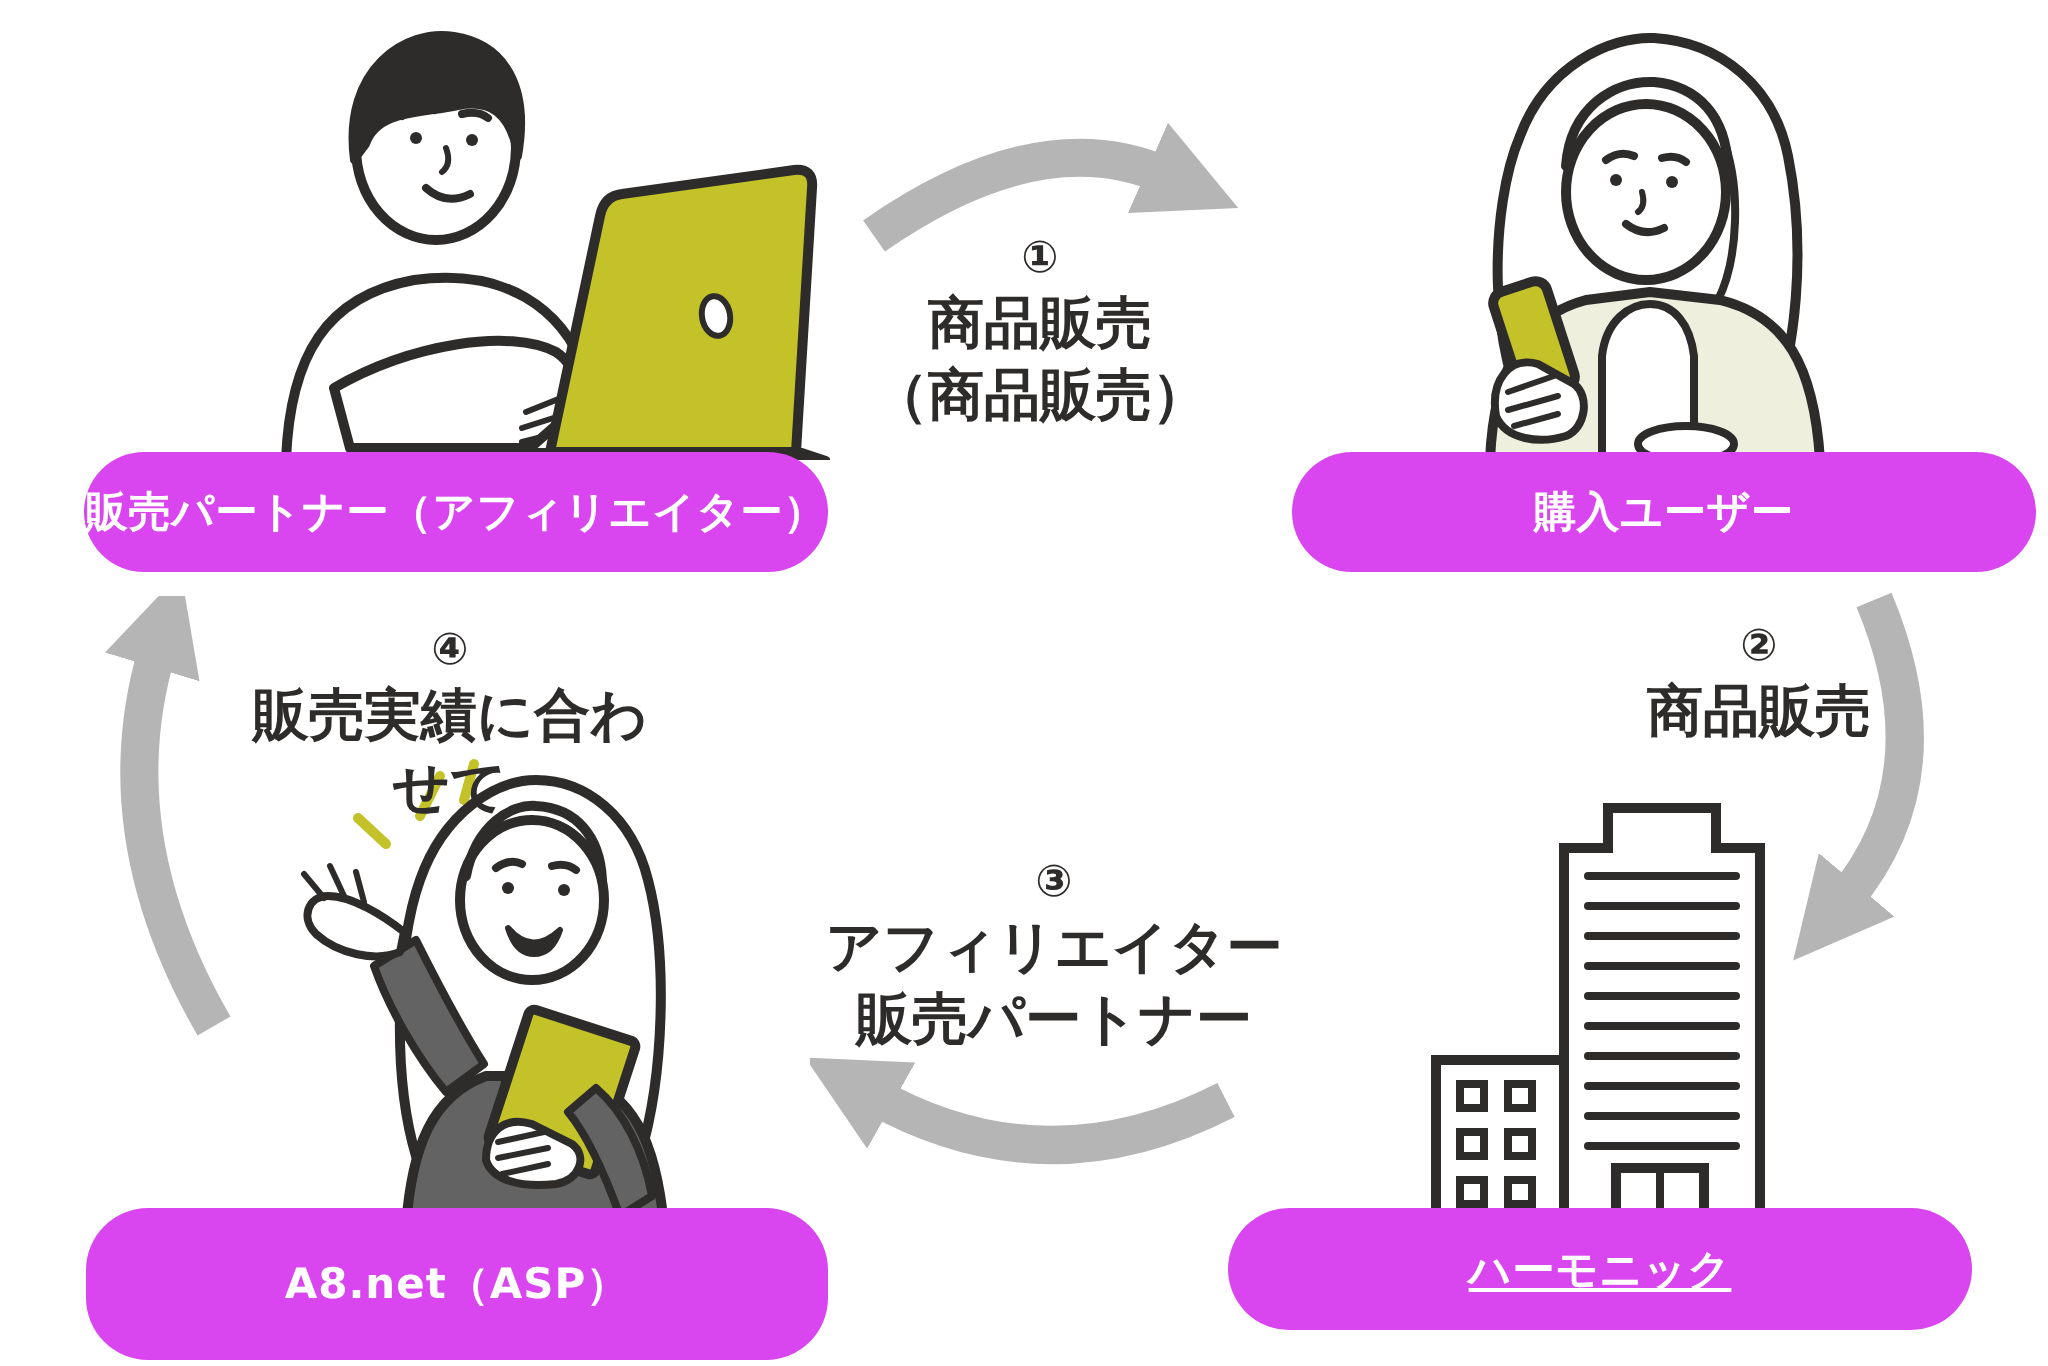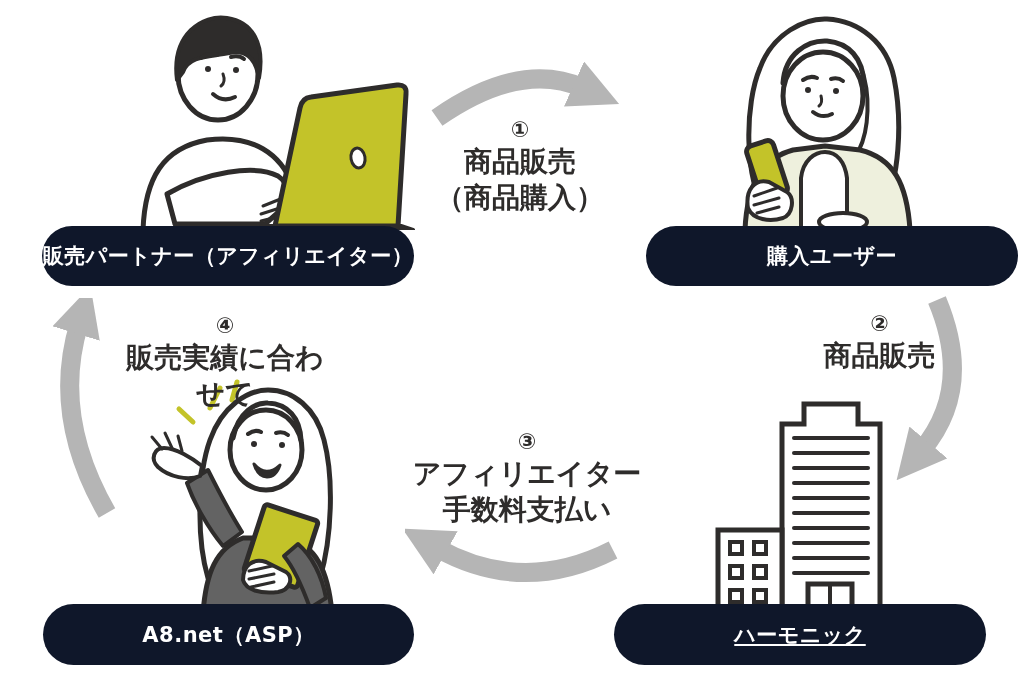--- a/index.html
+++ b/index.html
@@ -2,21 +2,21 @@
 <html><head>
 <meta charset="utf-8">
 <style>
   html,body{margin:0;padding:0;background:#fff;}
   .canvas{
     position:relative;width:1024px;height:683px;background:#ffffff;
     overflow:hidden;font-family:"DejaVu Sans","Liberation Sans",sans-serif;
     color:#2e2c2b;
   }
   .node{
-    position:absolute;height:60px;background:#0f172a;border-radius:31px;
+    position:absolute;height:60px;background:#d946ef;border-radius:31px;
     display:flex;align-items:center;justify-content:center;
     color:#ffffff;font-weight:bold;font-size:21px;letter-spacing:0.5px;
     z-index:3;
   }
   .step{
     position:absolute;text-align:center;font-weight:bold;color:#2e2c2b;
     z-index:2;line-height:1.28;
   }
   .step .num{font-size:22px;font-weight:bold;display:block;}
   .step .ln{font-size:28px;font-weight:bold;display:block;}
@@ -185,48 +185,48 @@
         <marker id="ah4" viewBox="0 0 10 10" refX="2" refY="5" markerWidth="2.6" markerHeight="2.6" orient="auto">
           <path d="M0,0 L10,5 L0,10 Z" fill="#b5b5b5"></path>
         </marker>
       </defs>
     <path d="M62,215 Q6,118 34,26" stroke="#b5b5b5" stroke-width="19" fill="none" stroke-linecap="butt" marker-end="url(#ah4)"></path>
   </svg>
 
   <div class="step" style="left:425px;top:116px;width:190px;">
     <span class="num">①</span>
     <span class="ln">商品販売</span>
-    <span class="ln">（商品購入）</span>
+    <span class="ln">（商品販売）</span>
   </div>
 
   <div class="step" style="left:822px;top:310px;width:115px;">
     <span class="num">②</span>
     <span class="ln">商品販売</span>
   </div>
 
   <div class="step" style="left:407px;top:428px;width:240px;">
     <span class="num">③</span>
     <span class="ln">アフィリエイター</span>
-    <span class="ln">手数料支払い</span>
+    <span class="ln">販売パートナー</span>
   </div>
 
   <div class="step" style="left:120px;top:312px;width:210px;">
     <span class="num">④</span>
     <span class="ln">販売実績に合わせて</span>
   </div>
 
   <div class="node" style="left:42px;top:226px;width:372px;">
     <span>販売パートナー（アフィリエイター）</span>
   </div>
 
   <div class="node" style="left:646px;top:226px;width:372px;">
     <span>購入ユーザー</span>
   </div>
 
-  <div class="node" style="left:43px;top:604px;width:371px;height:61px;">
+  <div class="node" style="left:43px;top:604px;width:371px;height:76px;">
     <span>A8.net（ASP）</span>
   </div>
 
   <div class="node" style="left:614px;top:604px;width:372px;height:61px;text-decoration:underline;">
     <span>ハーモニック</span>
   </div>
 
 </div>
 
 </body></html>

